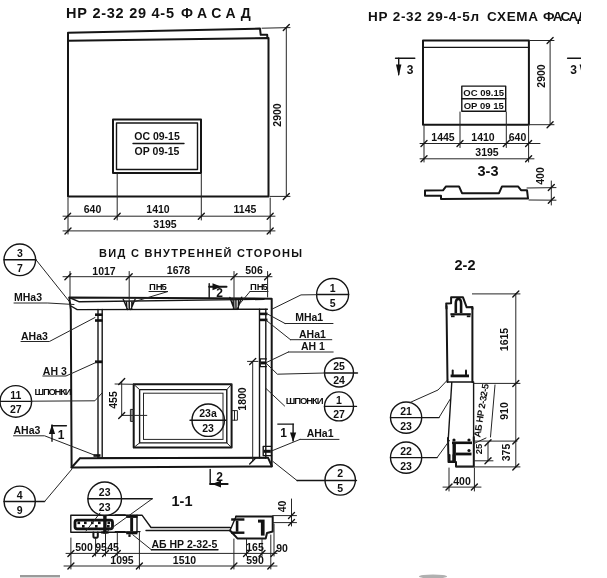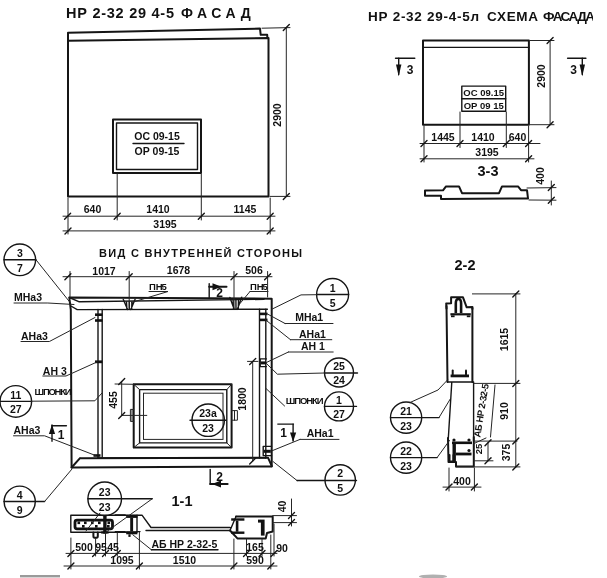--- a/index.html
+++ b/index.html
@@ -1,16 +1,16 @@
 <!DOCTYPE html>
 <html><head>
 <meta charset="utf-8">
 <style>
   html,body{margin:0;padding:0;background:#ffffff;}
-  #page{width:581px;height:578px;position:relative;background:#ffffff;overflow:hidden;padding-left:12px;}
+  #page{width:581px;height:578px;position:relative;background:#ffffff;overflow:hidden;}
   svg{position:absolute;left:0;top:0;}
   text{font-family:"Liberation Sans",sans-serif;fill:#111;-webkit-font-smoothing:antialiased;}
 </style>
 </head>
 <body>
 <div id="page">
 <svg width="607" height="578" viewBox="0 0 607 578">
 <defs>
 <style>
   .ln{stroke:#151515;stroke-width:1.4;fill:none;stroke-linecap:round;stroke-linejoin:round;}

